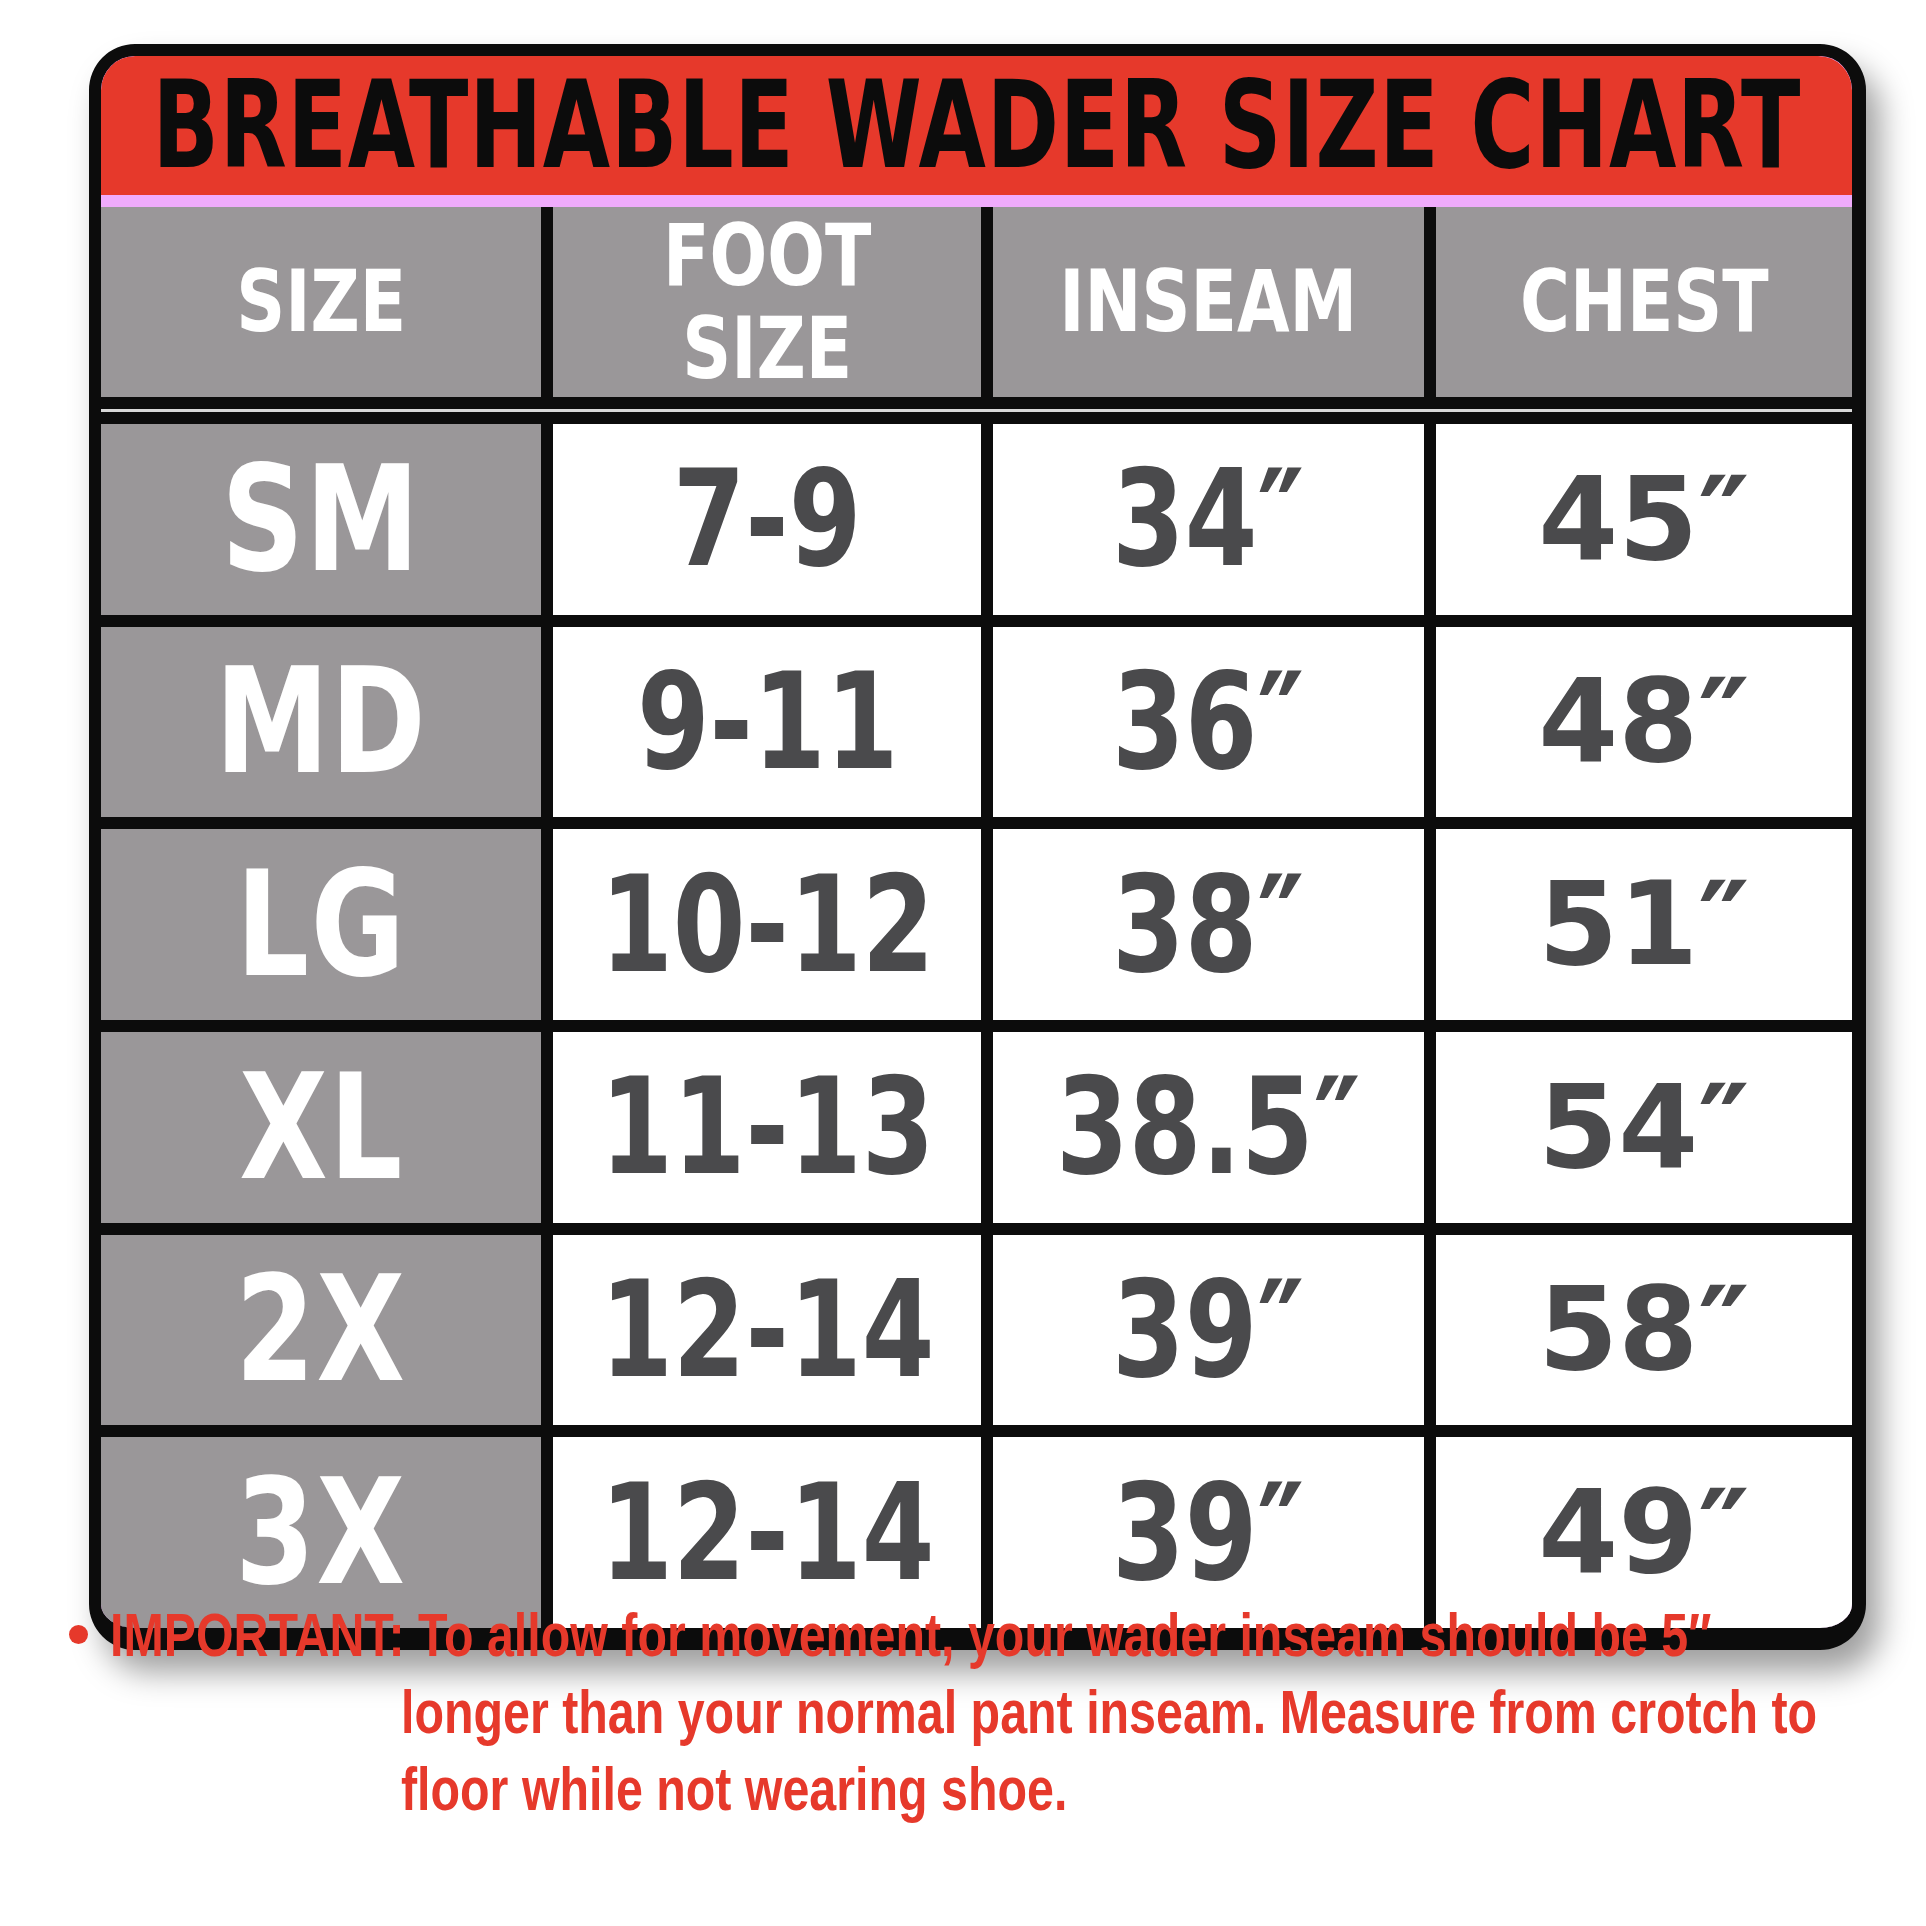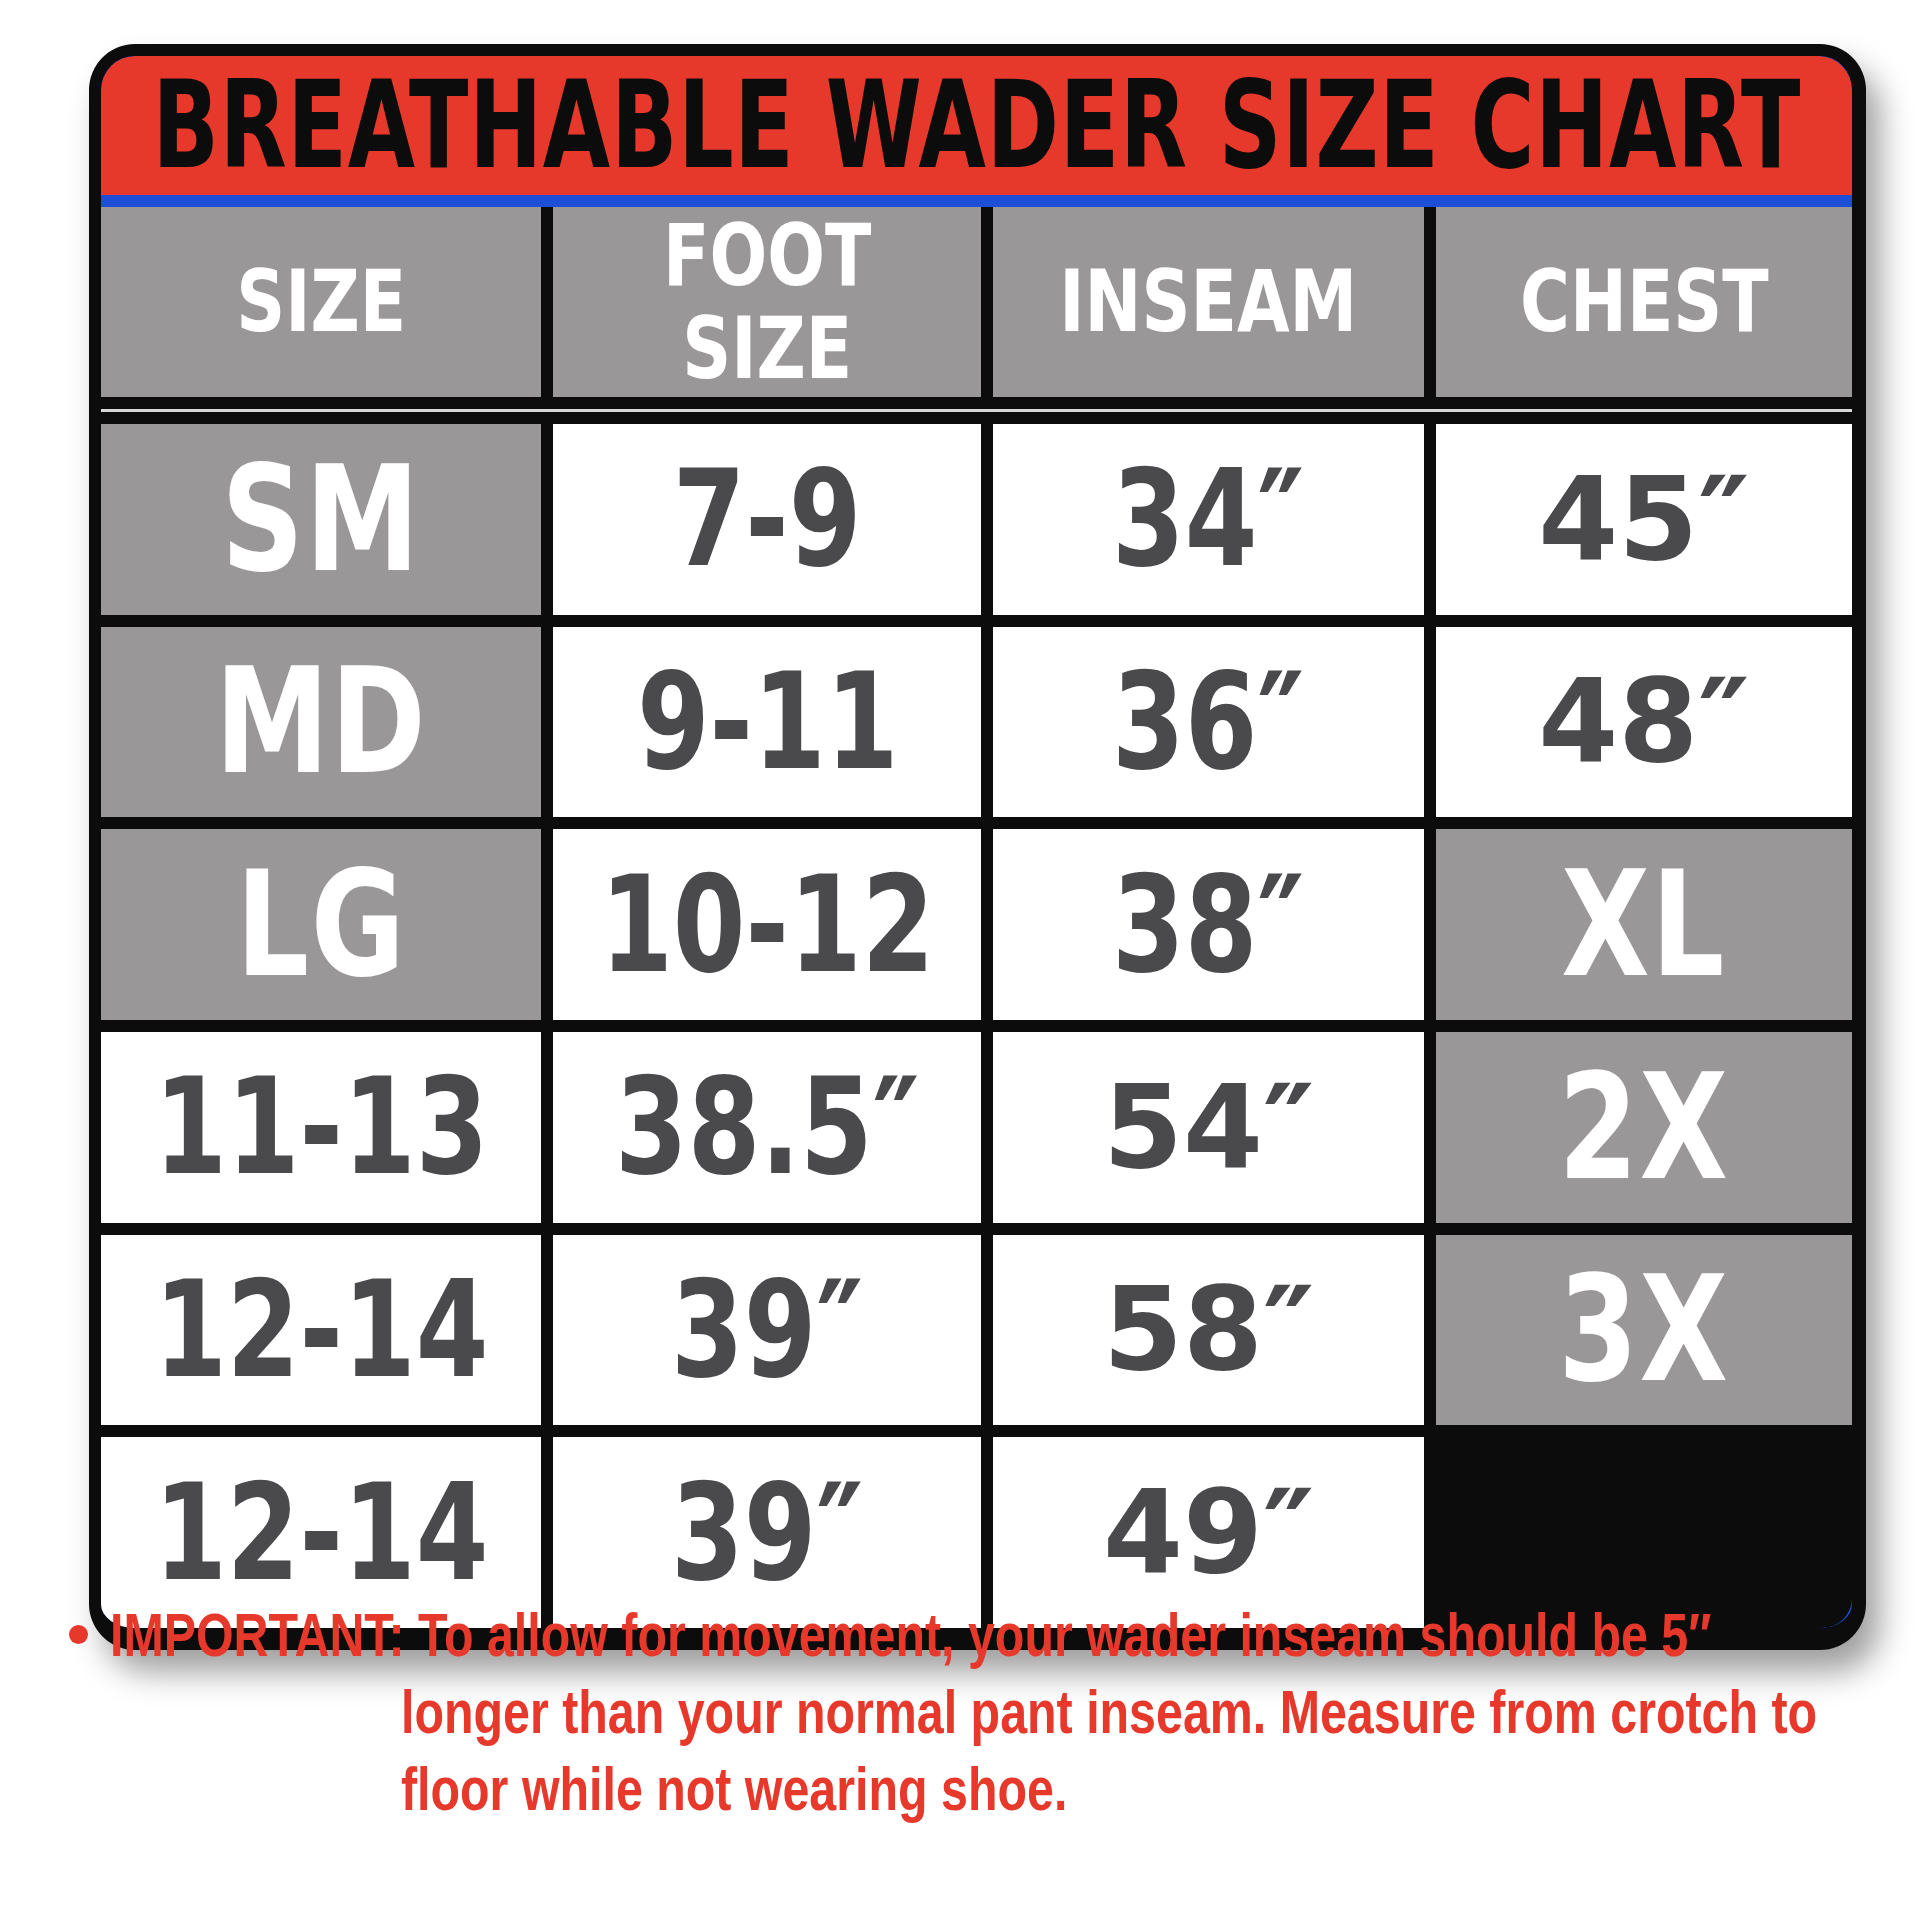--- a/index.html
+++ b/index.html
@@ -17,21 +17,21 @@
     height: 1927px;
     background: #ffffff;
   }
   .card {
     position: absolute;
     left: 89px;
     top: 44px;
     width: 1777px;
     height: 1606px;
     box-sizing: border-box;
-    background: #1d4ed8;
+    background: #f0abfc;
     border: 12px solid #0c0c0c;
     border-right-width: 14px;
     border-bottom-width: 22px;
     border-radius: 46px;
     overflow: hidden;
     box-shadow: 14px 22px 32px rgba(0,0,0,0.38);
     display: flex;
     flex-direction: column;
   }
   .title-bar {
@@ -205,20 +205,23 @@
 
       <div class="cell scell">
           <span class="t">LG</span>
         </div>
       <div class="cell dcell">
           <span class="t">10-12</span>
         </div>
       <div class="cell dcell">
           <span class="t">38″</span>
         </div>
+      <div class="cell dcell wide">
+          <span class="t">51″</span>
+        </div>
 
       <div class="cell scell">
           <span class="t">XL</span>
         </div>
       <div class="cell dcell">
           <span class="t">11-13</span>
         </div>
       <div class="cell dcell">
           <span class="t">38.5″</span>
         </div>

